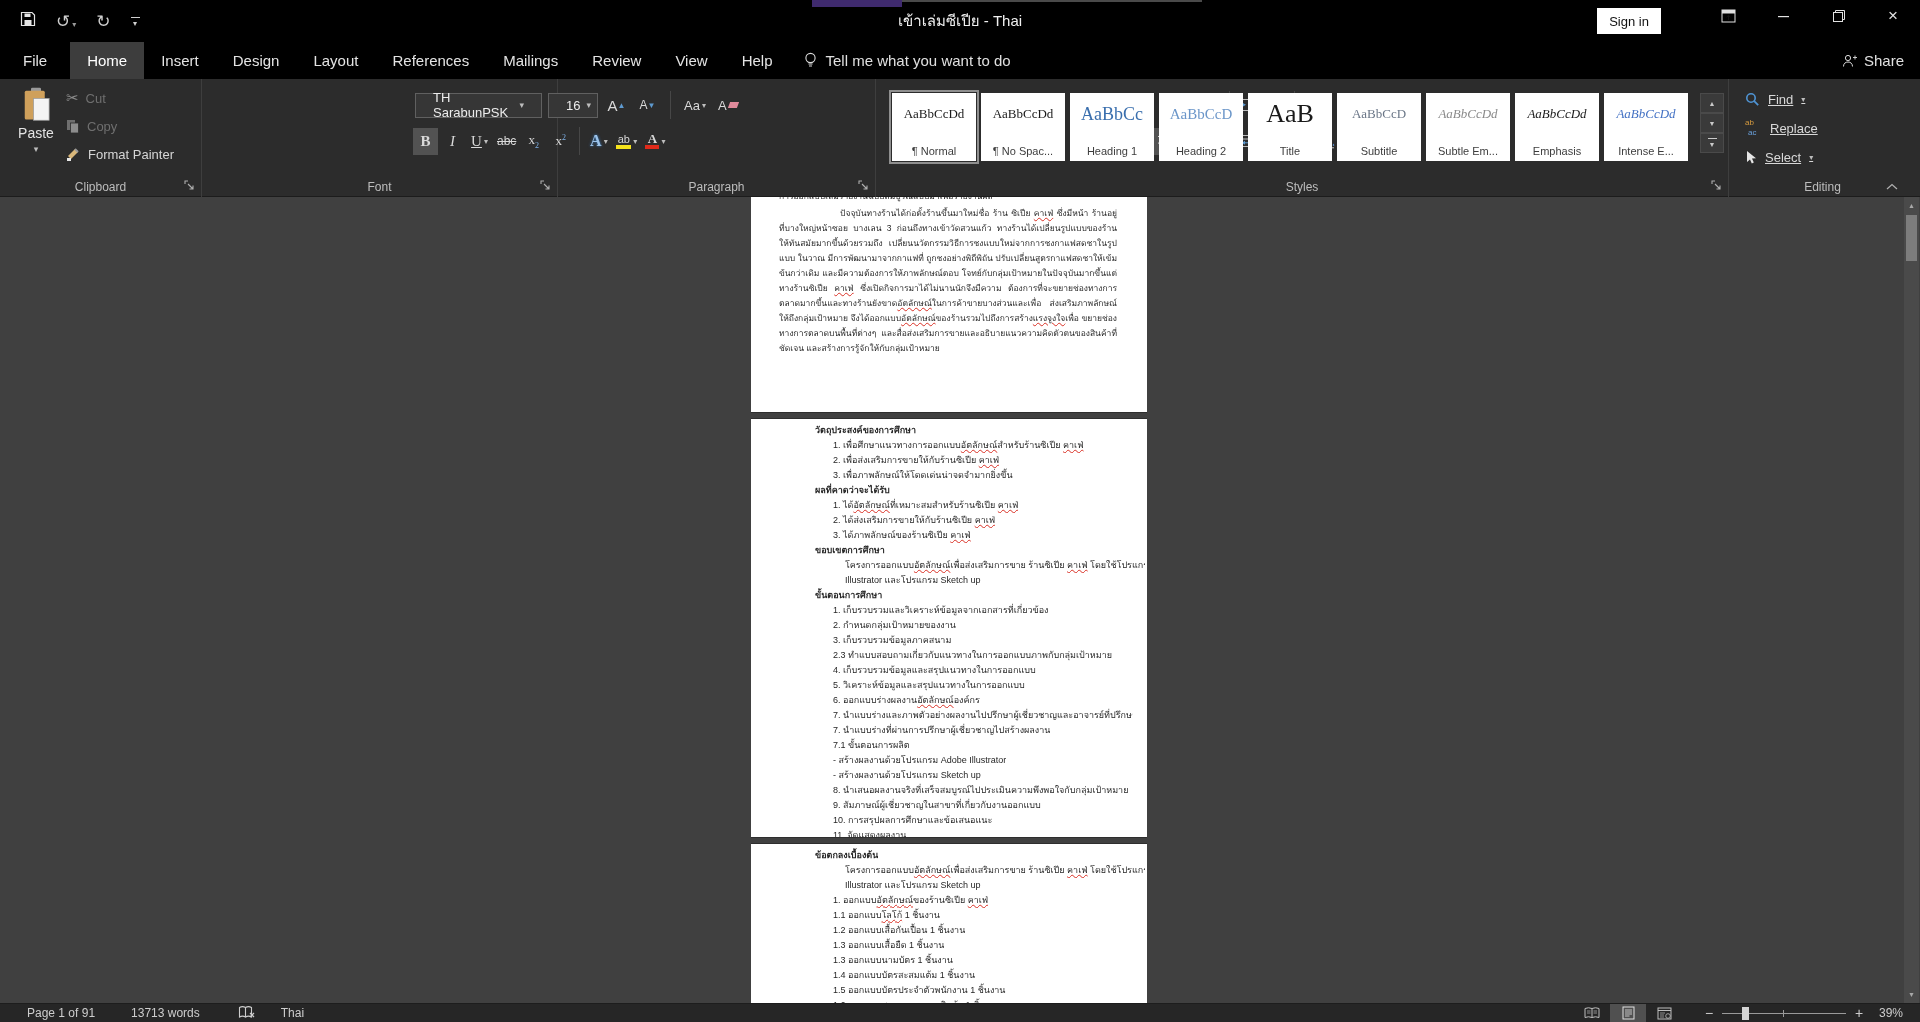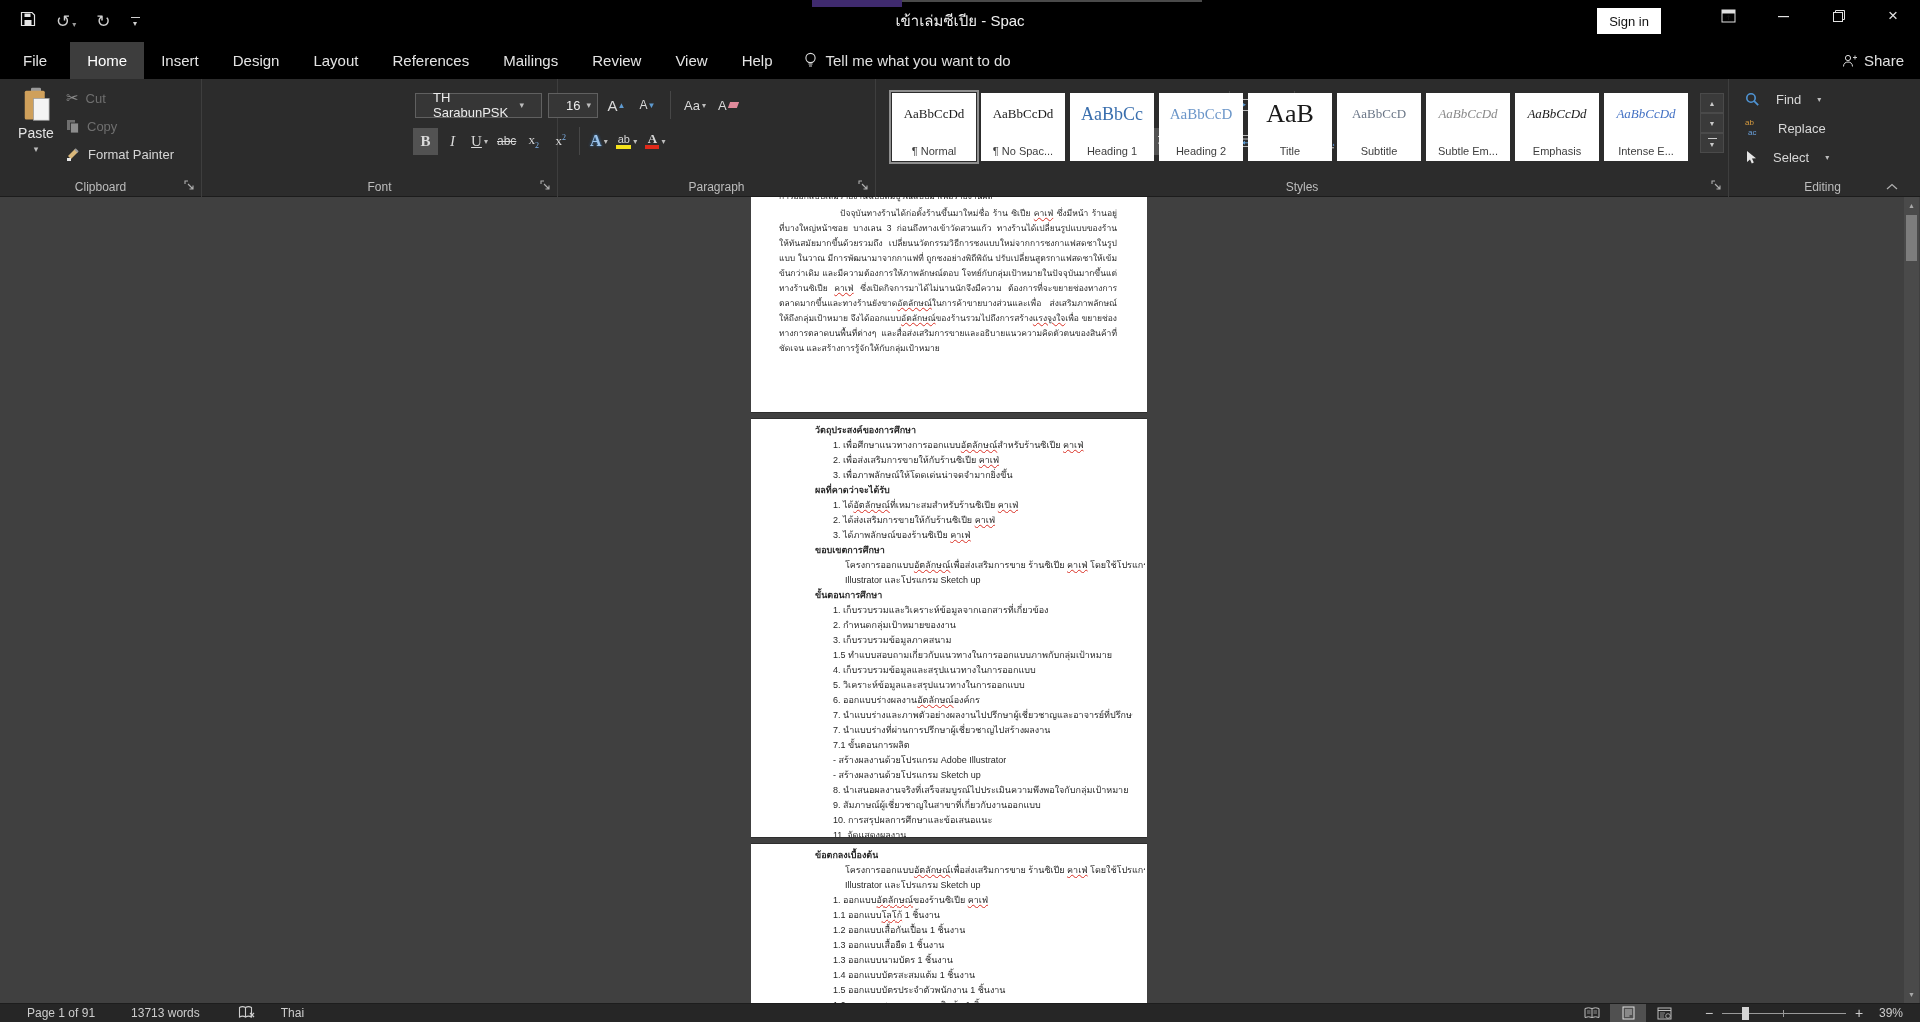--- a/index.html
+++ b/index.html
@@ -107,21 +107,21 @@
   .st-subtle .stprev { font-size:13px; font-style:italic; color:#8a8a8a; }
   .st-emph .stprev { font-size:13px; font-style:italic; color:#1a1a1a; }
   .st-intense .stprev { font-size:13px; font-style:italic; color:#4472c4; }
   .gal-scroll { position:absolute; left:824px; top:14px; width:24px; height:60px; display:flex; flex-direction:column; }
   .gal-btn { flex:1; background:#3a3a3a; border:1px solid #4a4a4a; color:#c9c9c9; font-size:7px;
              display:flex; align-items:center; justify-content:center; flex-direction:column; }
   .gal-btn .bar { width:9px; height:1px; background:#c9c9c9; margin-bottom:2px; }
 
   
   .edit-col { position:absolute; left:16px; top:8px; display:flex; flex-direction:column; gap:5px; }
-  .edit-item { display:flex; align-items:center; gap:16px; height:24px; color:#d8d8d8; font-size:13px; }
+  .edit-item { display:flex; align-items:center; gap:8px; height:24px; color:#d8d8d8; font-size:13px;text-decoration:underline; }
   .edit-item .car { font-size:8px; color:#bdbdbd; }
   .rep-ic { position:relative; width:17px; height:18px; font-size:8px; line-height:8px; }
   .rep-ic .a1 { position:absolute; left:0; top:0; color:#d79b3f; }
   .rep-ic .a2 { position:absolute; left:3px; bottom:0; color:#6aa1dd; }
 
   
   .docarea { position:absolute; left:0; top:197px; width:1920px; height:976px; background:#404040; overflow:hidden; }
   .page { position:absolute; left:751px; top:0; width:396px; height:806px; background:#fff; color:#262626; }
   .pagebreak { position:absolute; left:751px; width:396px; height:7px; background:#404040;
                border-top:1px solid #2e2e2e; border-bottom:1px solid #2e2e2e; }
@@ -177,21 +177,21 @@
             <rect x="4.5" y="2.5" width="6" height="3.5" fill="#e6e6e6"></rect>
           </svg>
       </span>
       <span><span class="glyph">↺</span><span class="mini-caret">▾</span></span>
       <span class="glyph">↻</span>
       <span class="qat-custom">
           <span class="bar"></span>
           <span class="car">▾</span>
         </span>
     </div>
-    <div class="doc-title">เข้าเล่มซีเปีย  -  Spac</div>
+    <div class="doc-title">เข้าเล่มซีเปีย  -  Thai</div>
     <div class="tb-right">
       <div class="signin-btn">Sign in</div>
       <div class="winbtn" style="margin-left:18px">
         <svg width="15" height="14" viewBox="0 0 15 14">
             <rect x="1" y="1" width="13" height="12" fill="none" stroke="#e2e2e2"></rect>
             <rect x="1" y="1" width="13" height="3.5" fill="#e2e2e2"></rect>
             <path d="M7.5 11V6.5 M5.5 8.2l2-1.9 2 1.9" fill="none" stroke="#111"></path>
             <path d="M7.5 11.2V7l-1.8 1.7M7.5 7l1.8 1.7" fill="none" stroke="#888" stroke-width="0"></path>
           </svg>
       </div>
@@ -572,21 +572,21 @@
           <div class="doc-line k-item" style="top: 301px;">1. ได้<span class="sp">อัตลักษณ์</span>ที่เหมาะสมสำหรับร้านซิเปีย <span class="sp">คาเฟ่</span></div>
           <div class="doc-line k-item" style="top: 316px;">2. ได้ส่งเสริมการขายให้กับร้านซิเปีย <span class="sp">คาเฟ่</span></div>
           <div class="doc-line k-item" style="top: 331px;">3. ได้ภาพลักษณ์ของร้านซิเปีย <span class="sp">คาเฟ่</span></div>
           <div class="doc-line k-h" style="top: 346px;">ขอบเขตการศึกษา</div>
           <div class="doc-line k-body" style="top: 361px;">โครงการออกแบบ<span class="sp">อัตลักษณ์</span>เพื่อส่งเสริมการขาย ร้านซิเปีย <span class="sp">คาเฟ่</span> โดยใช้โปรแกรม Adobe</div>
           <div class="doc-line k-body" style="top: 376px;">Illustrator และโปรแกรม Sketch up</div>
           <div class="doc-line k-h" style="top: 391px;">ขั้นตอนการศึกษา</div>
           <div class="doc-line k-item" style="top: 406px;">1. เก็บรวบรวมและวิเคราะห์ข้อมูลจากเอกสารที่เกี่ยวข้อง</div>
           <div class="doc-line k-item" style="top: 421px;">2. กำหนดกลุ่มเป้าหมายของงาน</div>
           <div class="doc-line k-item" style="top: 436px;">3. เก็บรวบรวมข้อมูลภาคสนาม</div>
-          <div class="doc-line k-item" style="top: 451px;">1.5 ทำแบบสอบถามเกี่ยวกับแนวทางในการออกแบบภาพกับกลุ่มเป้าหมาย</div>
+          <div class="doc-line k-item" style="top: 451px;">2.3 ทำแบบสอบถามเกี่ยวกับแนวทางในการออกแบบภาพกับกลุ่มเป้าหมาย</div>
           <div class="doc-line k-item" style="top: 466px;">4. เก็บรวบรวมข้อมูลและสรุปแนวทางในการออกแบบ</div>
           <div class="doc-line k-item" style="top: 481px;">5. วิเคราะห์ข้อมูลและสรุปแนวทางในการออกแบบ</div>
           <div class="doc-line k-item" style="top: 496px;">6. ออกแบบร่างผลงาน<span class="sp">อัตลักษณ์</span>องค์กร</div>
           <div class="doc-line k-item" style="top: 511px;">7. นำแบบร่างและภาพตัวอย่างผลงานไปปรึกษาผู้เชี่ยวชาญและอาจารย์ที่ปรึกษา</div>
           <div class="doc-line k-item" style="top: 526px;">7. นำแบบร่างที่ผ่านการปรึกษาผู้เชี่ยวชาญไปสร้างผลงาน</div>
           <div class="doc-line k-item" style="top: 541px;">7.1 ขั้นตอนการผลิต</div>
           <div class="doc-line k-item" style="top: 556px;">- สร้างผลงานด้วยโปรแกรม Adobe Illustrator</div>
           <div class="doc-line k-item" style="top: 571px;">- สร้างผลงานด้วยโปรแกรม Sketch up</div>
           <div class="doc-line k-item" style="top: 586px;">8. นำเสนอผลงานจริงที่เสร็จสมบูรณ์ไปประเมินความพึงพอใจกับกลุ่มเป้าหมาย</div>
           <div class="doc-line k-item" style="top: 601px;">9. สัมภาษณ์ผู้เชี่ยวชาญในสาขาที่เกี่ยวกับงานออกแบบ</div>

